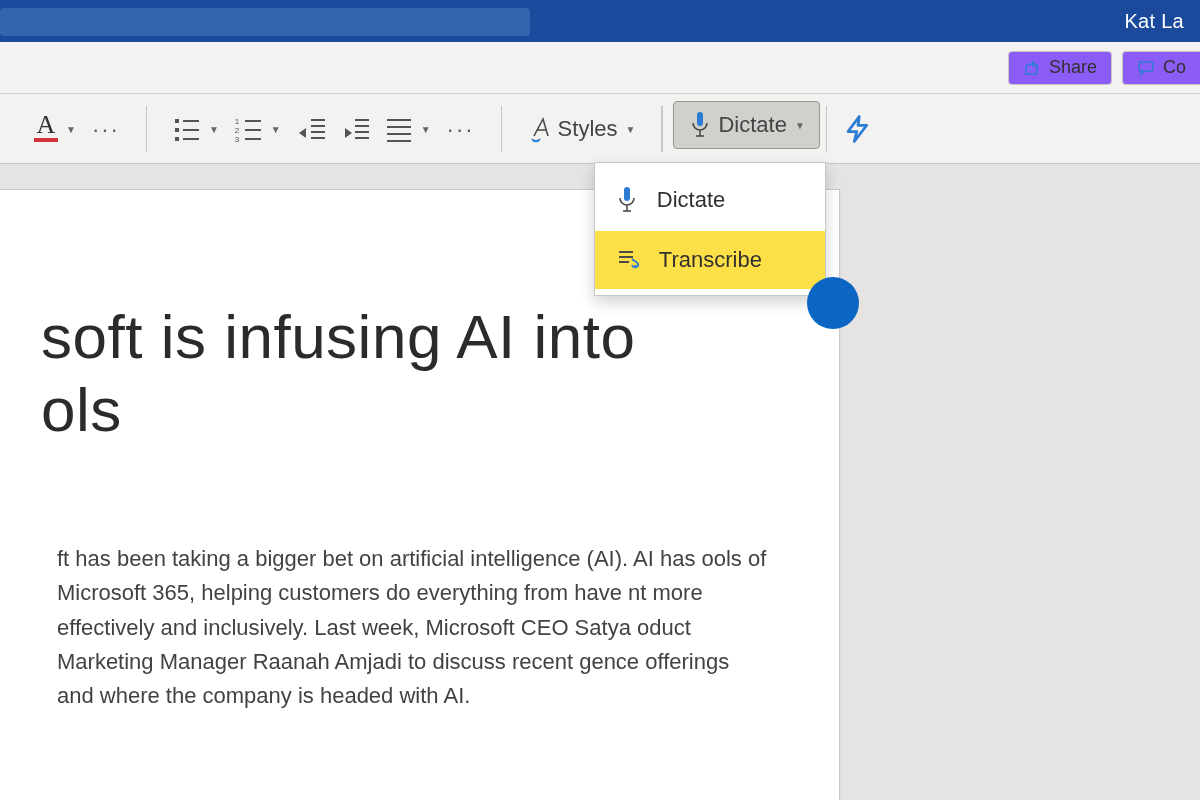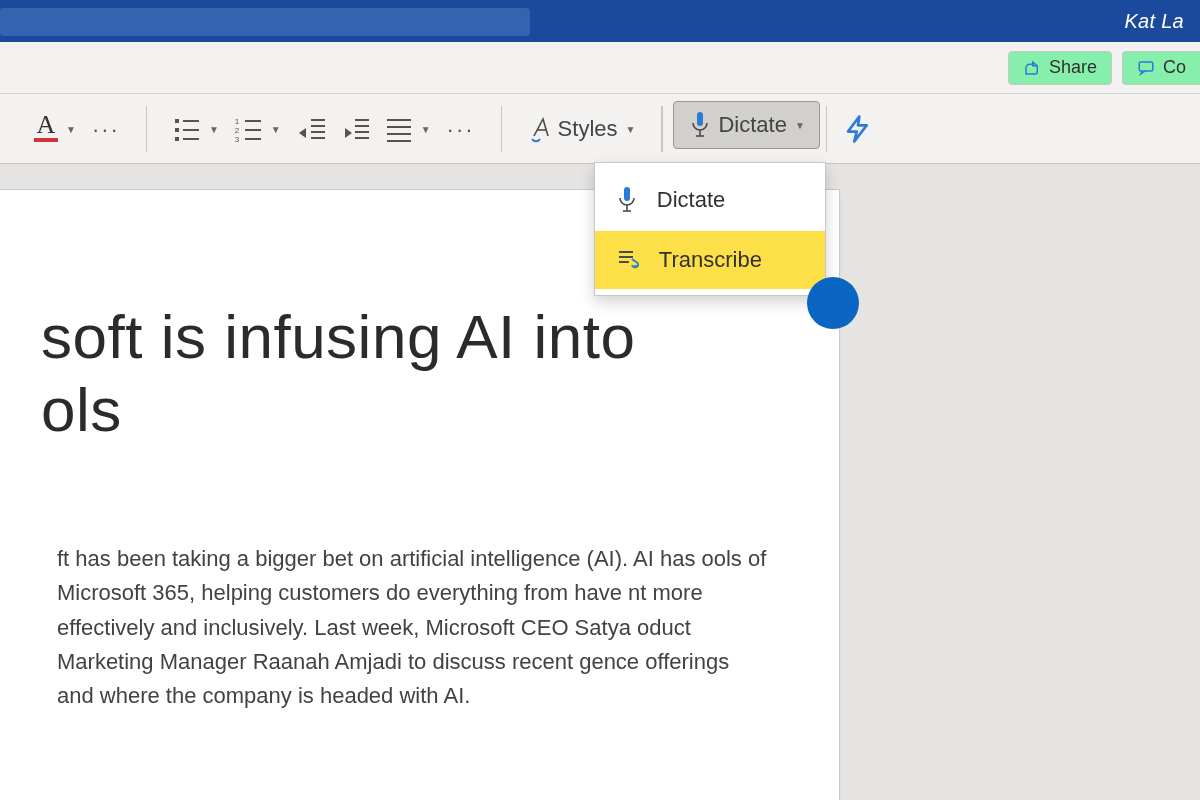--- a/index.html
+++ b/index.html
@@ -15,38 +15,38 @@
     padding: 0 16px 0 0;
     color: #fff;
   }
   .titlebar-left {
     width: 530px;
     height: 28px;
     background: #3464b0;
     border-radius: 4px;
     margin-top: 2px;
   }
-  .titlebar-user { font-size: 20px; letter-spacing: 0.3px; white-space: nowrap; font-style: italic; }
+  .titlebar-user { font-size: 20px; letter-spacing: 0.3px; white-space: nowrap; }
 
   
   .actionrow {
     height: 52px;
     background: #f3f2f1;
     border-bottom: 1px solid #d5d2cf;
     display: flex;
     align-items: center;
     justify-content: flex-end;
     gap: 10px;
     padding-right: 0;
   }
   .action-btn {
     display: flex;
     align-items: center;
     gap: 8px;
-    background: #86efac;
+    background: #8b5cf6;
     border: 1px solid #c8c6c4;
     border-radius: 4px;
     height: 34px;
     padding: 0 14px;
     font-size: 18px;
     color: #323130;
     cursor: pointer;
   }
   .action-btn:last-child { border-top-right-radius: 0; border-bottom-right-radius: 0; border-right: none; }
   .action-btn svg, .action-btn .glyph { width: 18px; height: 18px; }

